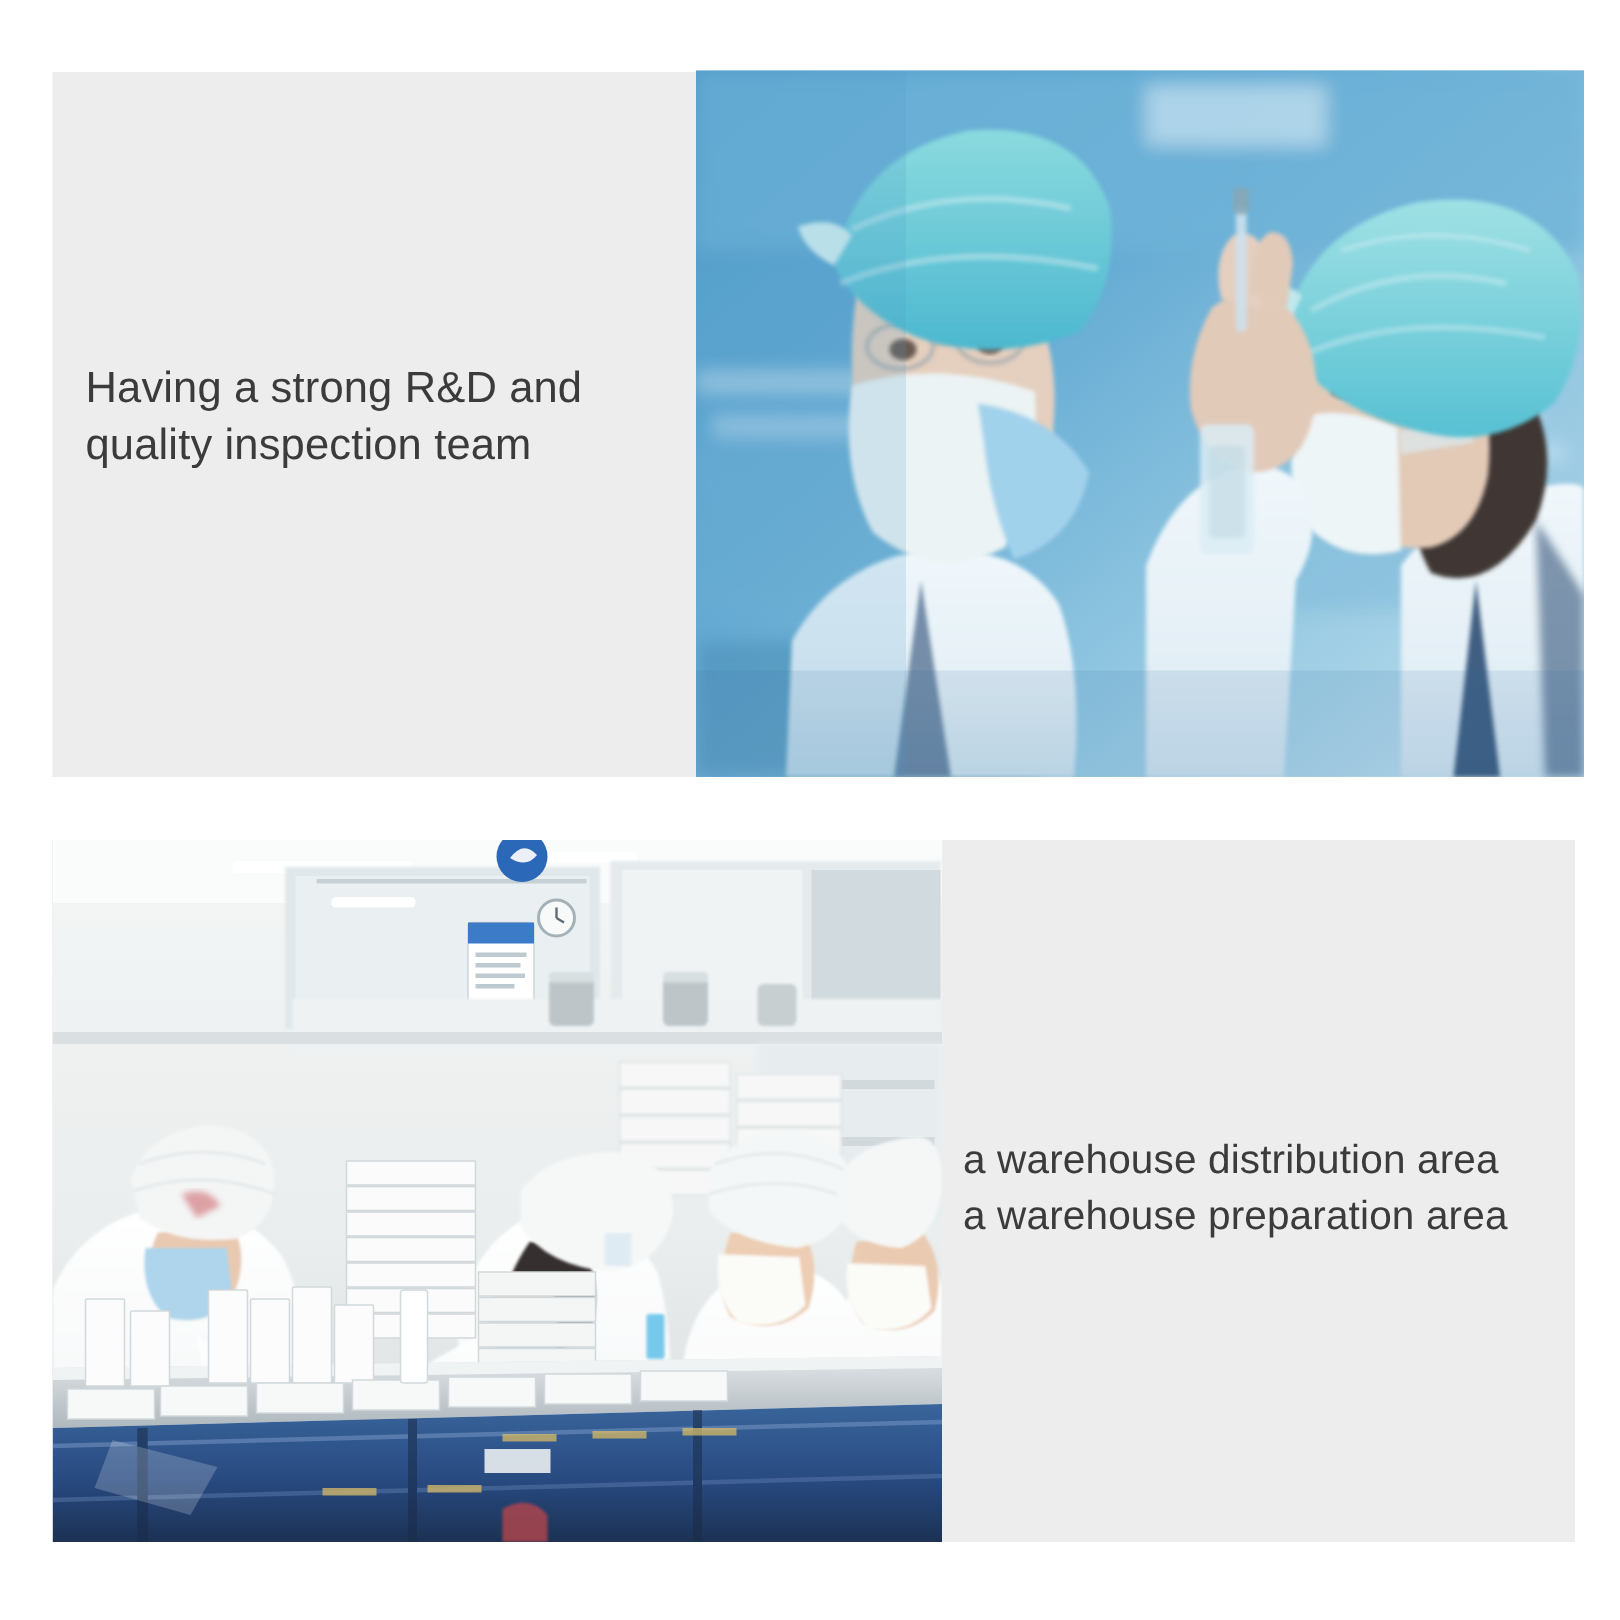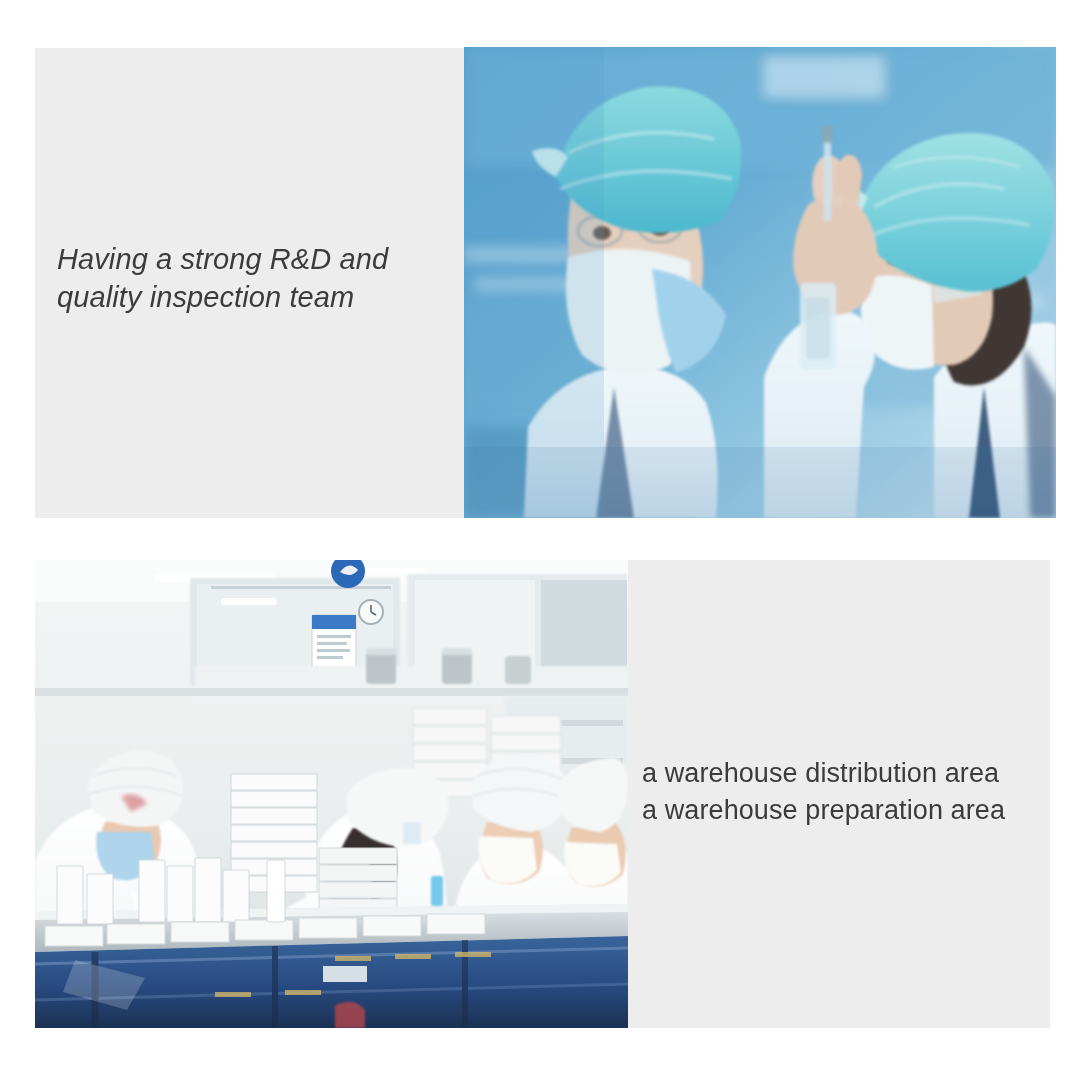--- a/index.html
+++ b/index.html
@@ -15,21 +15,20 @@
     position: relative;
   }
 
   
   .section-one {
     position: absolute;
     left: 0;
     top: 0;
     width: 1080px;
     height: 540px;
-    font-style: italic;
   }
   .panel-one {
     position: absolute;
     left: 35px;
     top: 48px;
     width: 1020px;
     height: 470px;
     background: #ededed;
   }
   .caption-one {

